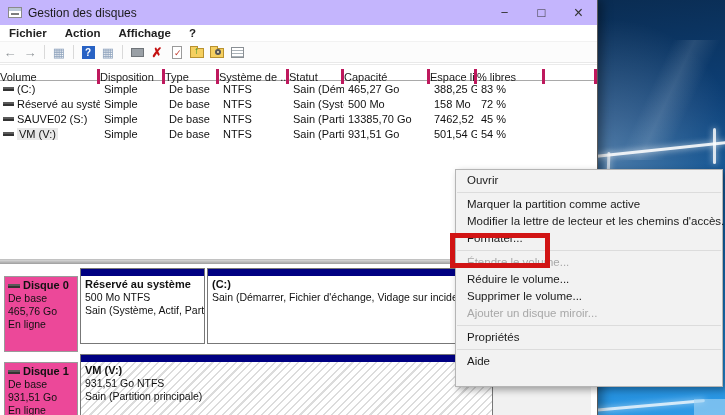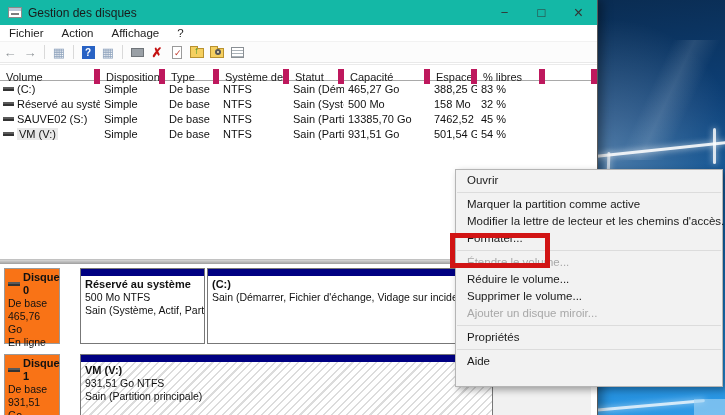--- a/index.html
+++ b/index.html
@@ -19,35 +19,35 @@
   .beam-d { left:-4px; top:404px; width:112px; height:3px; transform:rotate(-5deg); opacity:.8; }
   .logo-pane { position:absolute; left:97px; top:399px; width:31px; height:16px;
                background:rgba(160,210,245,.65); }
   .soft-streak { position:absolute; left:-10px; top:40px; width:160px; height:120px;
     background:linear-gradient(115deg, transparent 40%, rgba(255,255,255,.12) 50%, transparent 62%); }
 
   
   .window { position:absolute; left:0; top:0; width:598px; height:415px; background:#fff;
             border-right:1px solid #585858; box-shadow:4px 0 10px rgba(0,0,0,.40); }
 
-  .titlebar { position:absolute; left:0; top:0; width:100%; height:25px; background:#14b8a6;
+  .titlebar { position:absolute; left:0; top:0; width:100%; height:25px; background:#c4b5fd;
               display:flex; align-items:center; }
   .app-icon { width:14px; height:11px; margin:0 6px 0 8px; border:1px solid #8a8a8a; background:#fff; position:relative; }
   .app-icon::before { content:""; position:absolute; left:0; top:0; right:0; height:3px; background:#b9c6d6; }
   .app-icon::after { content:""; position:absolute; left:2px; top:5px; width:8px; height:2px; background:#7d7d7d; }
   .title-text { font-size:12px; color:#1a1a1a; }
   .controls { margin-left:auto; display:flex; height:100%; }
   .ctrl { width:37px; height:100%; display:flex; align-items:center; justify-content:center;
           font-size:13px; color:#333; cursor:default; }
   .ctrl.close { font-size:16px; }
 
   .menubar { position:absolute; left:0; top:25px; width:100%; height:17px; background:#fff;
              display:flex; align-items:center; font-size:11.5px; color:#222;
              border-bottom:1px solid #f2f2f2; }
-  .menubar .mitem { padding:0 9px; }
+  .menubar .mitem { padding:0 9px;font-weight:bold; }
 
   .toolbar { position:absolute; left:0; top:42px; width:100%; height:21px; background:#fcfcfc;
              display:flex; align-items:center; border-bottom:1px solid #e9e9e9; }
   .tico { width:18px; height:16px; display:flex; align-items:center; justify-content:center;
           font-size:13px; margin:0 1px; }
   .tsep { width:1px; height:14px; background:#d9d9d9; margin:0 4px; }
   .arrow { color:#8f9498; font-weight:bold; }
   .grid-ico { color:#8fa3bd; font-size:13px; }
   .help-ico { width:13px; height:13px; background:#2862c4; color:#fff; font-weight:bold;
               font-size:10px; line-height:13px; text-align:center; }
@@ -62,33 +62,33 @@
   .folder .mag { position:absolute; left:4px; top:0px; width:6px; height:6px;
                  border:2px solid #555; border-radius:50%; background:rgba(255,255,255,.6); }
   .list-ico { width:13px; height:11px; border:1px solid #8a8f94;
               background:repeating-linear-gradient(#fff 0 2px, #aab2b8 2px 3px); }
 
   
   .listpane { position:absolute; left:0; top:64px; width:597px; }
   .thead, .trow { display:grid; grid-template-columns:100px 65px 54px 70px 55px 86px 47px 68px 1fr;
                   font-size:11px; align-items:center; }
   .thead { height:17px; border-top:1px solid #ebebeb; border-bottom:1px solid #a9a9a9; color:#1a1a1a; }
-  .thead .hcell { padding-left:6px; border-right:6px solid #be185d; height:100%; display:flex; align-items:center;
+  .thead .hcell { padding-left:0; border-right:3px solid #be185d; height:100%; display:flex; align-items:center;
                   white-space:nowrap; overflow:hidden;margin-top:8px; }
   .trow { height:15px; }
   .cell { padding-left:4px; white-space:nowrap; overflow:hidden; }
   .volcell { display:flex; align-items:center; gap:3px; padding-left:3px; }
   .vol-icon { width:11px; height:4px; background:#5a5a5a; border-bottom:2px solid #333; flex:none; }
   .volname.sel { background:#e9e9e9; padding:0 2px; }
 
   
   .splitter { position:absolute; left:0; top:259px; width:597px; height:5px;
               background:linear-gradient(#d6d6d6, #9e9e9e); border-top:1px solid #c2c2c2; }
-  .diskinfo { position:absolute; width:56px; height:76px; background:#f97316;
-              border:1px solid #9a9a9a; padding:2px 3px; font-size:10.5px; line-height:13px; }
+  .diskinfo { position:absolute; width:74px; height:76px; background:#ec4899;
+              border:1px solid #9a9a9a; padding:2px 3px; font-size:10.5px; line-height:13px;margin-top:8px; }
   .diskinfo .dname { font-weight:bold; font-size:11px; display:flex; align-items:center; gap:3px; }
   .disk-icon { width:12px; height:4px; background:#5a5a5a; border-bottom:2px solid #333; flex:none; }
   .part { position:absolute; height:76px; background:#fff; border:1px solid #777; }
   .part .bar { height:7px; background:#000082; }
   .part .ptxt { padding:2px 4px; font-size:10.5px; line-height:13px; white-space:nowrap; overflow:hidden; }
   .part .ptitle { font-weight:bold; font-size:11px; }
   .part.hatched { background:repeating-linear-gradient(135deg, #fff 0 4px, #dcdcdc 4px 5.5px); }
   .after-part { position:absolute; left:492px; top:354px; width:99px; height:61px; background:#f1f1f1; }
 
   .d0-info { left:4px; top:268px; }
@@ -206,21 +206,21 @@
         <span class="cell volcell">
             <span class="vol-icon"></span>
             <span class="volname">Réservé au système</span>
           </span>
         <span class="cell">Simple</span>
         <span class="cell">De base</span>
         <span class="cell">NTFS</span>
         <span class="cell">Sain (Systè...</span>
         <span class="cell">500 Mo</span>
         <span class="cell">158 Mo</span>
-        <span class="cell">32 %</span>
+        <span class="cell">72 %</span>
         <span class="cell"></span>
       </div>
       <div class="trow">
         <span class="cell volcell">
             <span class="vol-icon"></span>
             <span class="volname">SAUVE02 (S:)</span>
           </span>
         <span class="cell">Simple</span>
         <span class="cell">De base</span>
         <span class="cell">NTFS</span>

